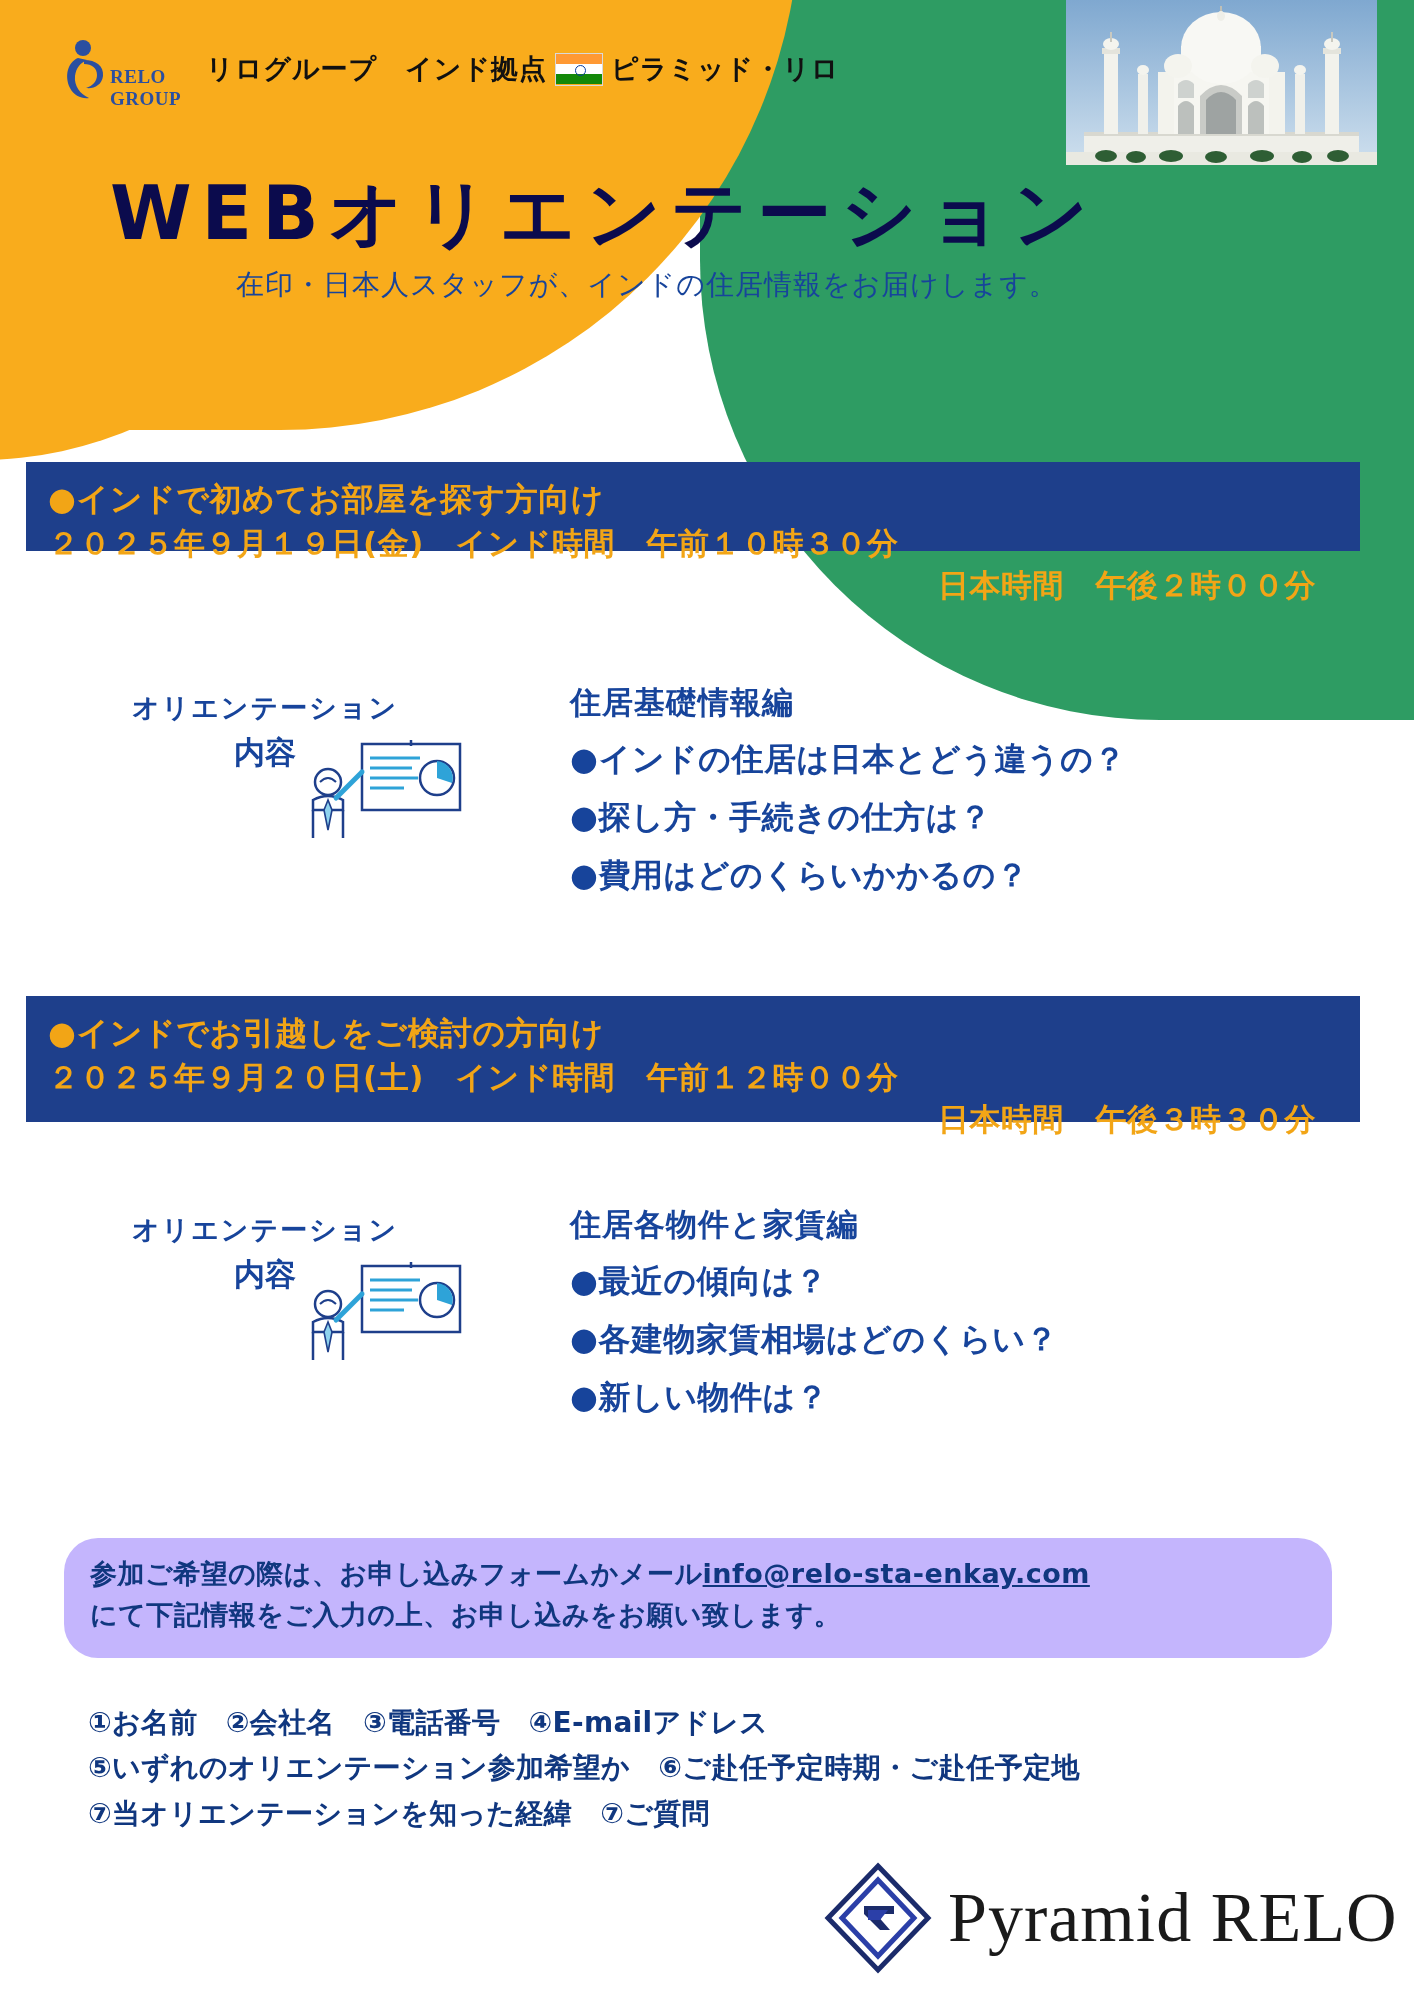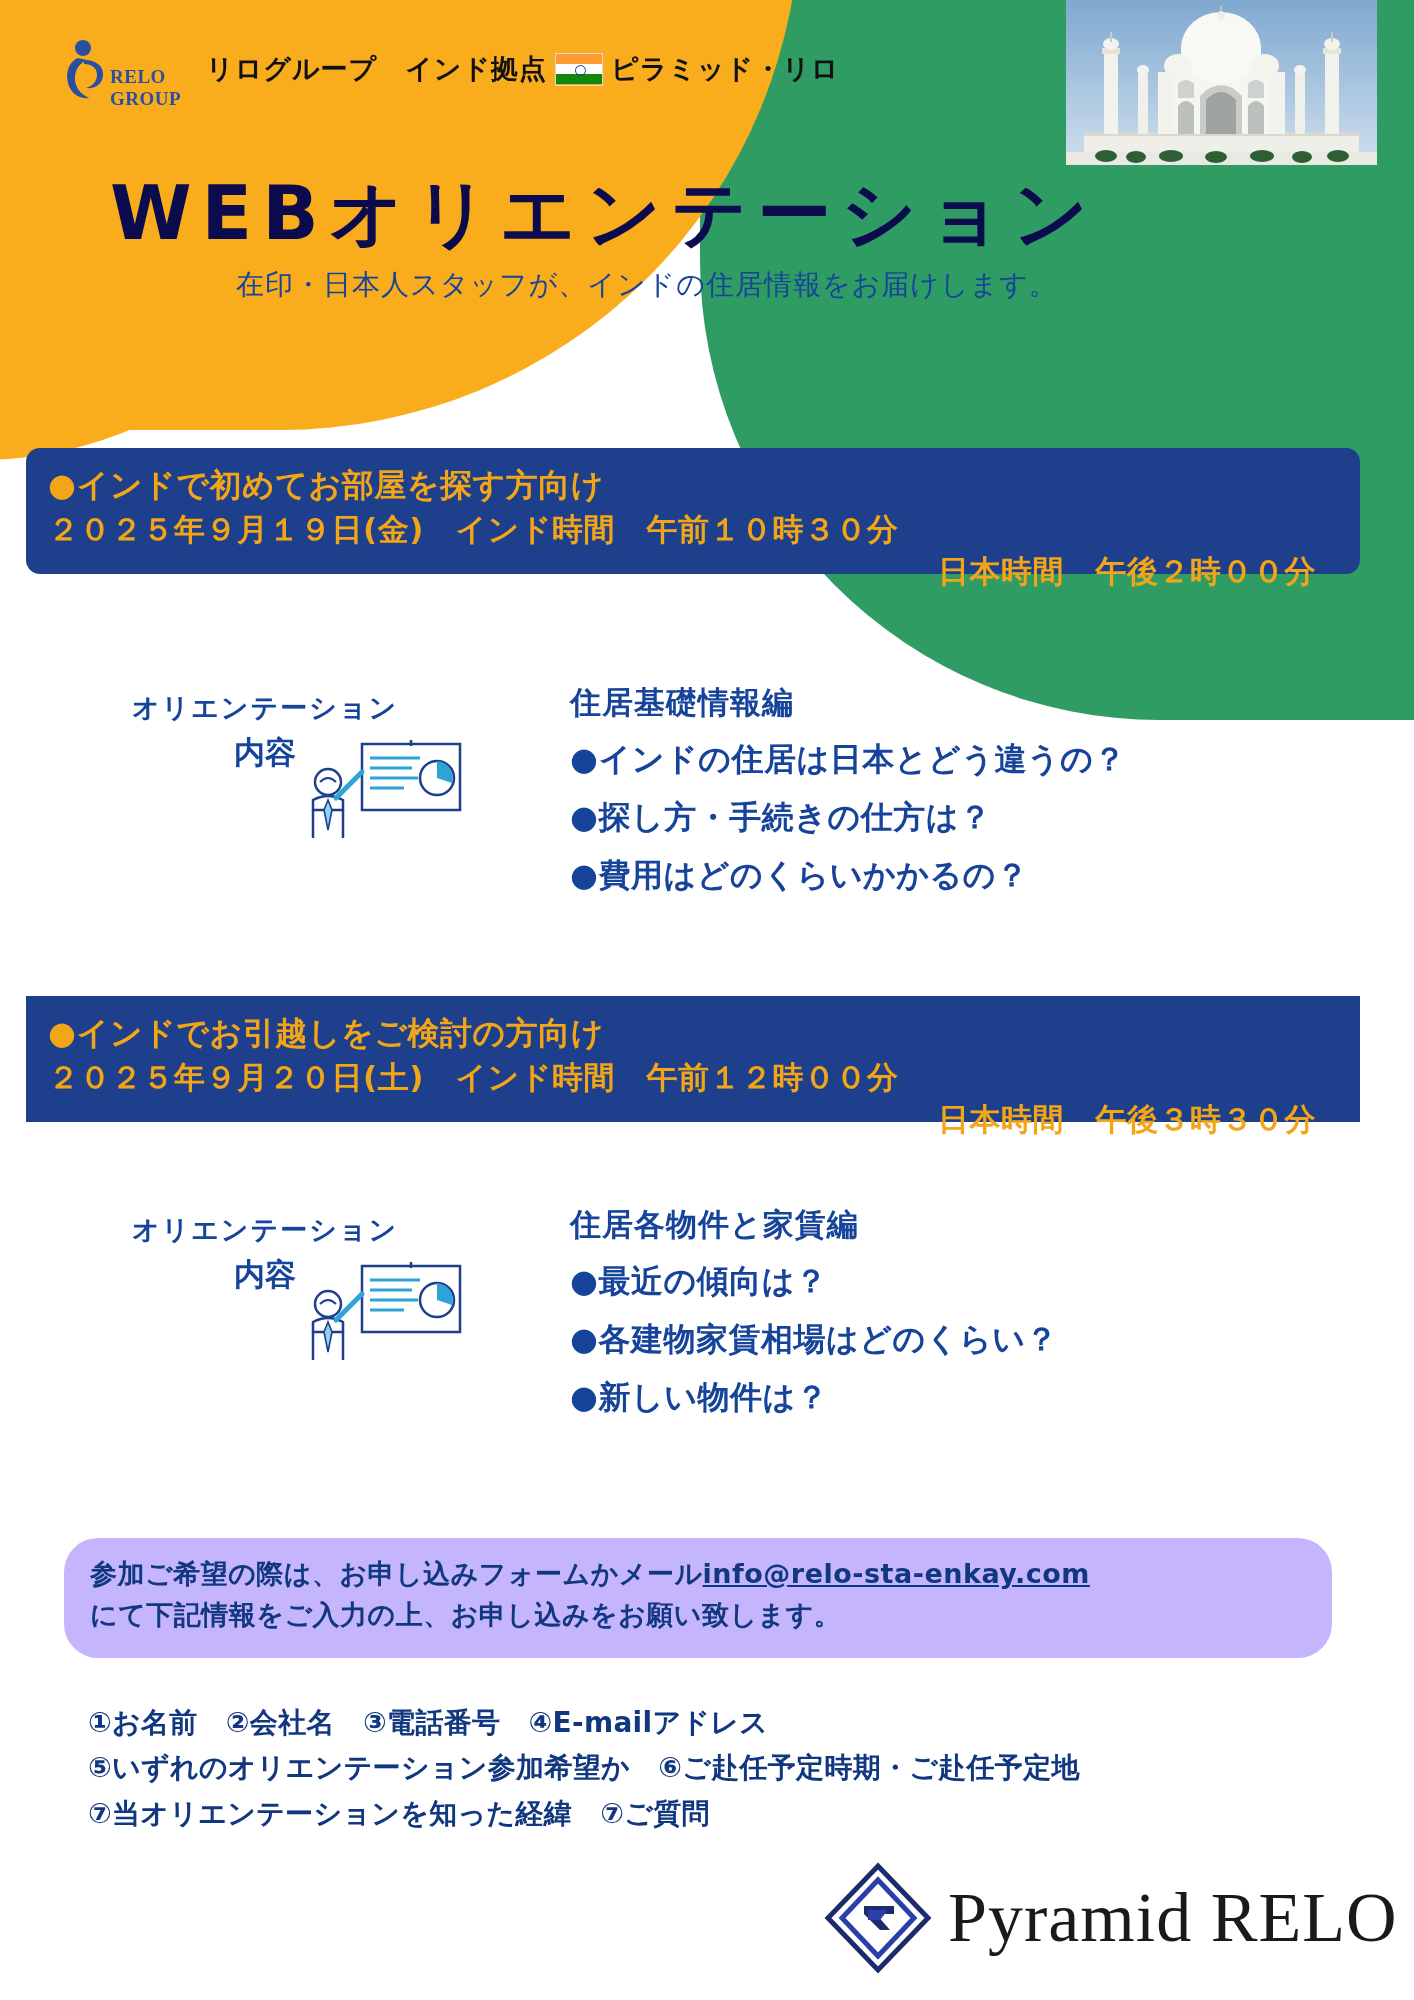--- a/index.html
+++ b/index.html
@@ -77,21 +77,21 @@
     font-size:28px;font-weight:400;color:#17449B;letter-spacing:1px;
     white-space:nowrap;
     font-family:"DejaVu Sans","Liberation Sans",sans-serif;
   }
 
   
   .banner{
     position:absolute;left:26px;width:1334px;background:#1E3F8B;z-index:15;
     color:#F2A516;padding:16px 0 18px 0;box-sizing:border-box;
   }
-  .banner.b1{top:448px;height:126px;border-radius:14px;}
+  .banner.b1{top:462px;height:89px;}
   .banner.b2{top:996px;height:126px;}
   .bline{
     font-size:31px;font-weight:700;letter-spacing:.5px;line-height:1.36;
     white-space:nowrap;
     font-family:"DejaVu Sans","Liberation Sans",sans-serif;
   }
   .bline.l1{padding-left:22px;font-size:32px;}
   .bline.l2{padding-left:22px;}
   .bline.l3{padding-left:22px;text-align:right;padding-right:44px;}
 

